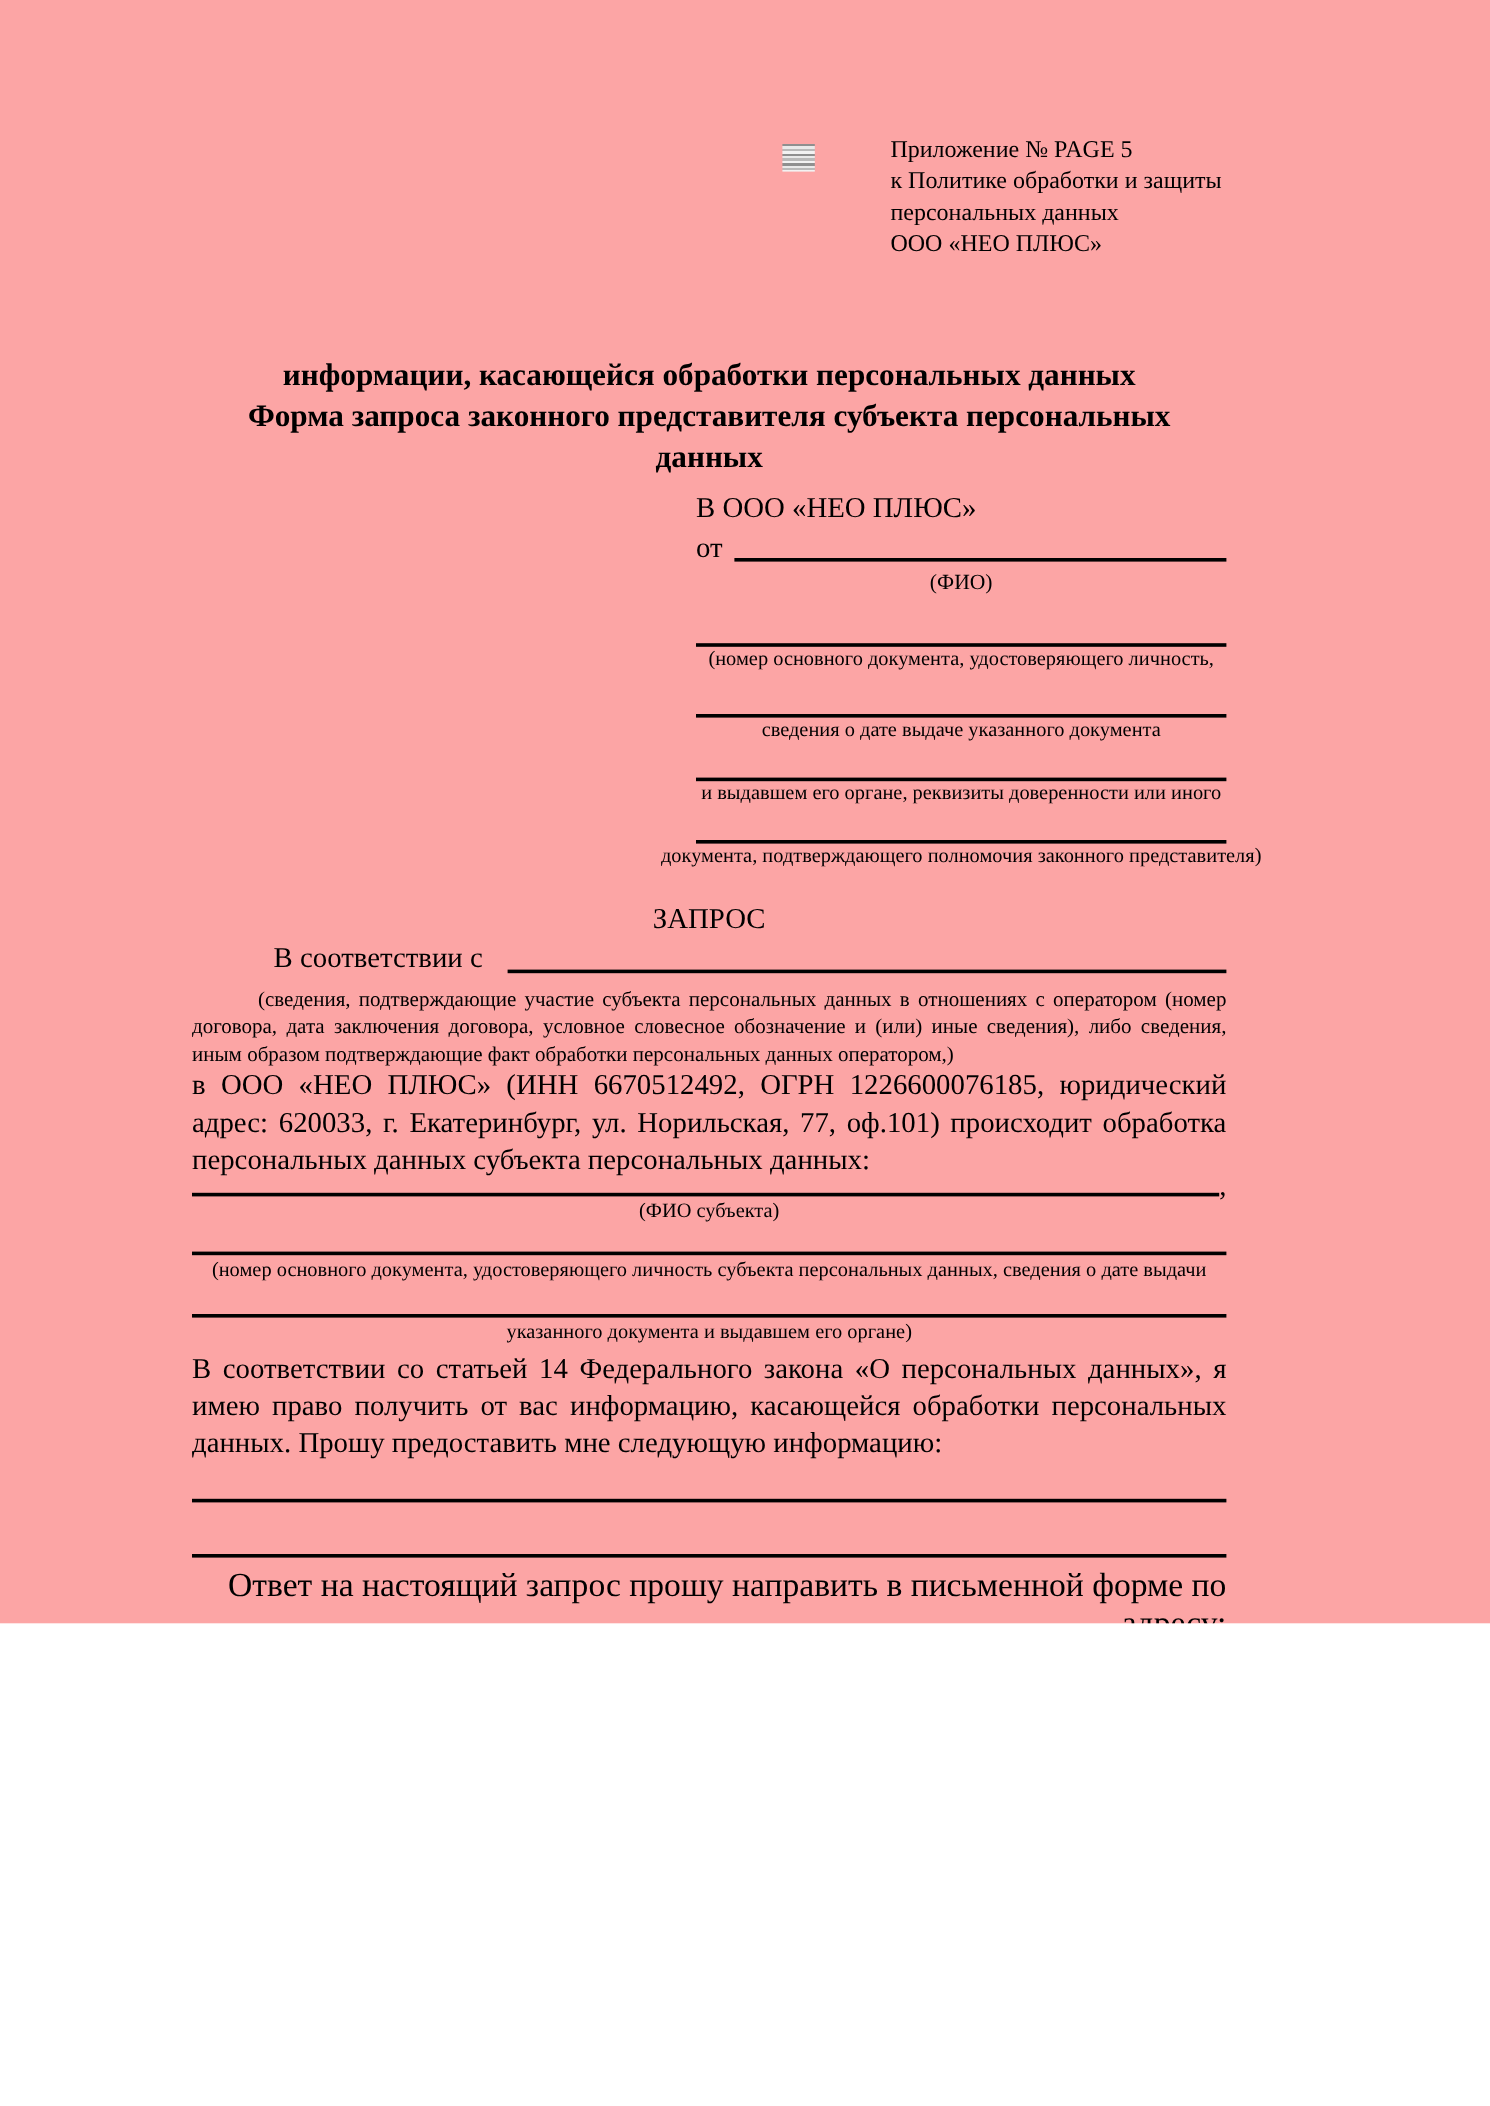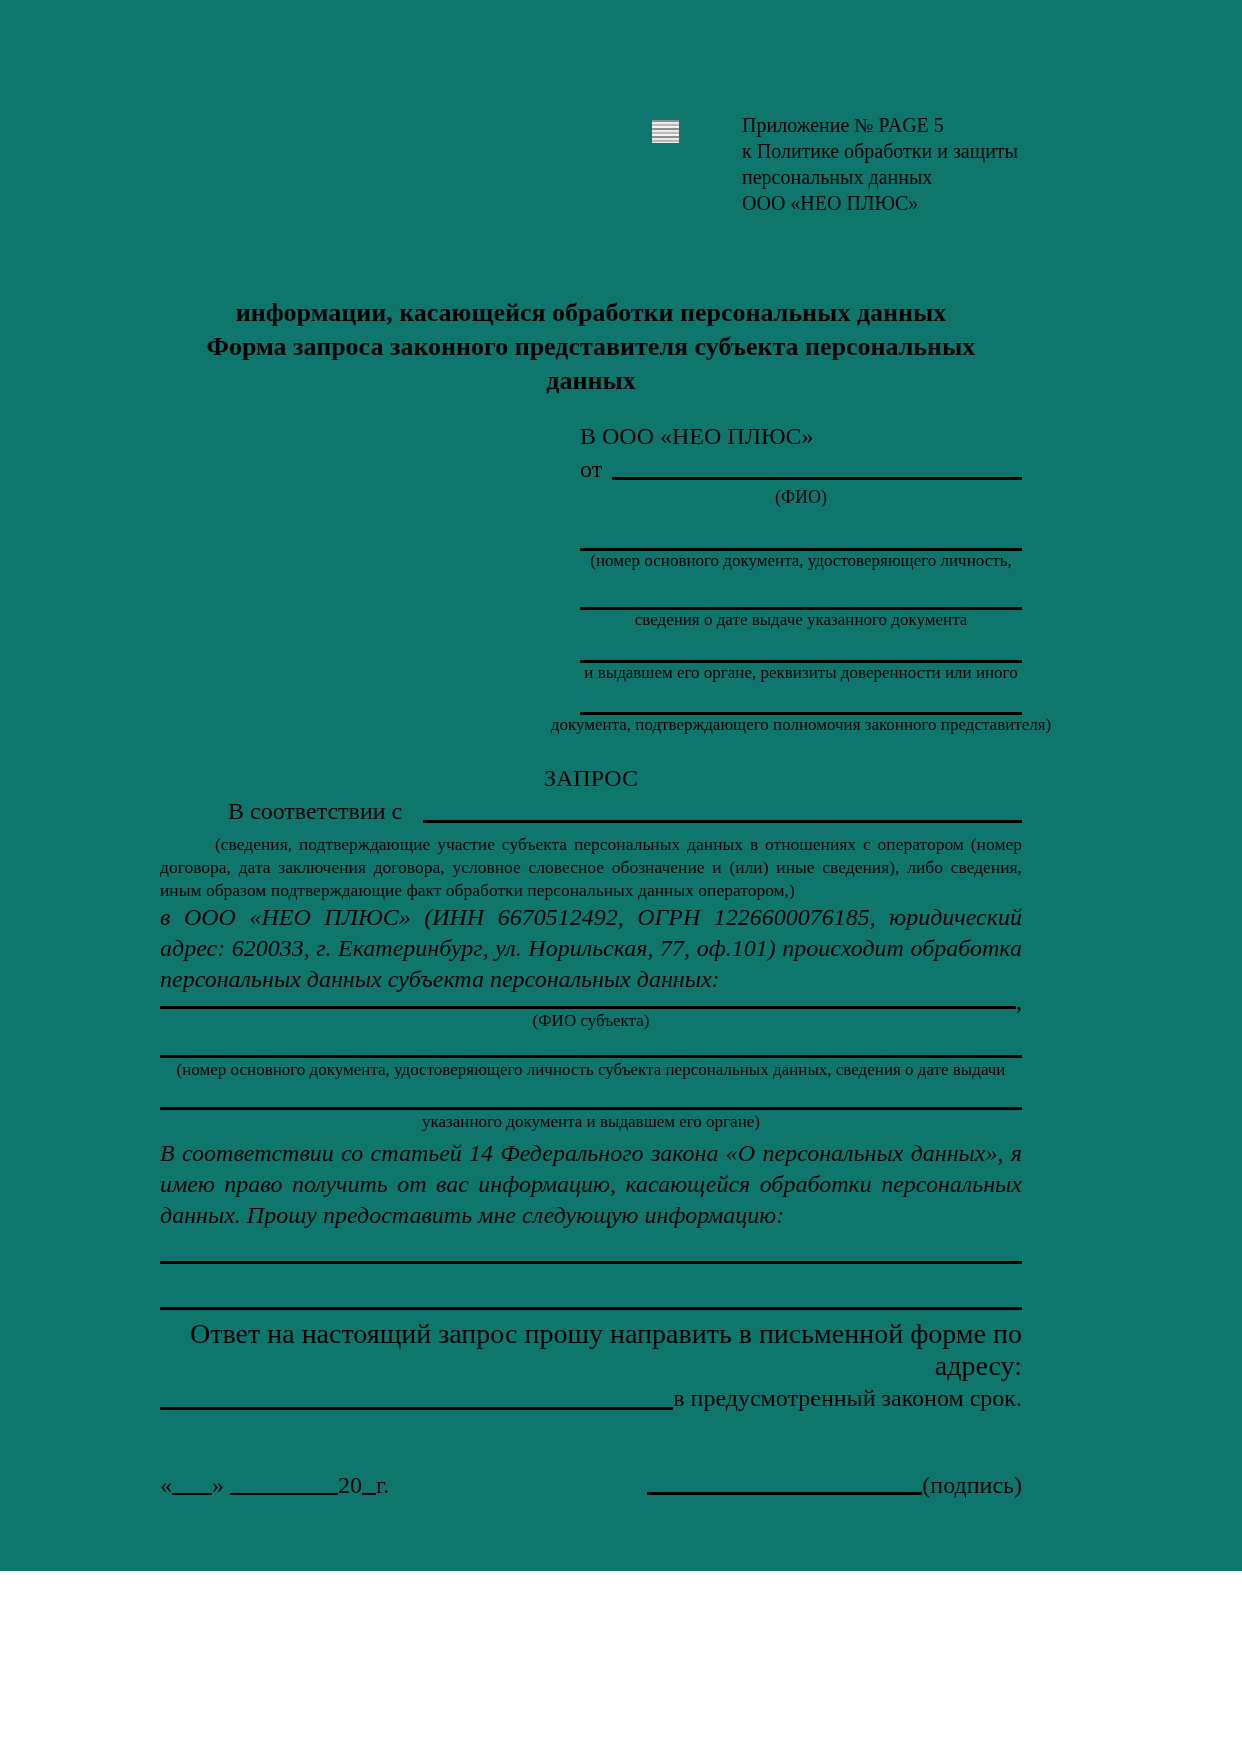--- a/index.html
+++ b/index.html
@@ -1,51 +1,51 @@
 <!DOCTYPE html>
 <html lang="ru"><head>
 <meta charset="utf-8">
 <style>
   html,body{margin:0;padding:0;background:#ffffff;}
   .page{
     position:relative;
-    width:1242px;height:1571px;
-    background:#0f766e;color:#000;
+    width:1242px;height:1353px;
+    background:#fca5a5;color:#000;
     font-family:"Liberation Serif","DejaVu Serif",serif;
     overflow:hidden;
   }
   
   .doc-icon{
     position:absolute;left:652px;top:120px;width:27px;height:23px;
     background:repeating-linear-gradient(to bottom,
       #8f8f8f 0 2px,#e9e9e9 2px 4px,#b9b9b9 4px 6px,#f2f2f2 6px 8px);
   }
   
   .appendix{
     position:absolute;left:742px;top:112px;
     font-size:20px;line-height:26px;
   }
   .content{position:absolute;left:160px;top:0;width:862px;}
   .title{
     padding-top:296px;text-align:center;font-weight:bold;
     font-size:26px;line-height:34px;
   }
-  .addr{margin-left:420px;width:442px;margin-top:22px;font-size:24px;}
+  .addr{margin-left:420px;width:442px;margin-top:10px;font-size:24px;}
   .addr-to{line-height:32px;}
   .from-row{display:flex;align-items:flex-end;line-height:34px;}
   .from-row .lbl{flex:0 0 auto;}
   .blank-fill{flex:1 1 auto;border-bottom:3px solid #000;margin-left:10px;margin-bottom:6px;}
   .fio-cap{font-size:18px;line-height:22px;text-align:center;}
   .uline{border-bottom:3px solid #000;}
   .u1{height:40px;} .u2{height:36px;} .u3{height:30px;} .u4{height:29px;}
   .ucap{font-size:17px;line-height:20px;text-align:center;white-space:nowrap;margin:0 -42px;}
   .zapros{margin-top:28px;text-align:center;font-size:24px;line-height:30px;}
   .intro-row{display:flex;align-items:flex-end;font-size:24px;line-height:36px;padding-left:68px;gap:11px;}
   .note{font-size:17.5px;line-height:23px;text-align:justify;margin-top:4px;text-indent:55px;}
-  .para{font-size:24px;line-height:31px;text-align:justify;font-style:italic;}
+  .para{font-size:24px;line-height:31px;text-align:justify;}
   .full-line{display:flex;align-items:flex-end;height:14px;}
   .full-line .fl-blank{flex:1 1 auto;border-bottom:3px solid #000;}
   .full-line .comma{font-size:24px;line-height:16px;flex:0 0 auto;}
   .scap{font-size:17px;line-height:20px;text-align:center;margin-top:2px;}
   .su1{height:24px;border-bottom:3px solid #000;}
   .su2{height:27px;border-bottom:3px solid #000;}
   .law{margin-top:6px;}
   .gap-line1{height:0;border-bottom:3px solid #000;margin-top:30px;}
   .gap-line2{height:0;border-bottom:3px solid #000;margin-top:43px;}
   .reply{font-size:28px;line-height:32px;text-align:right;margin-top:8px;}

